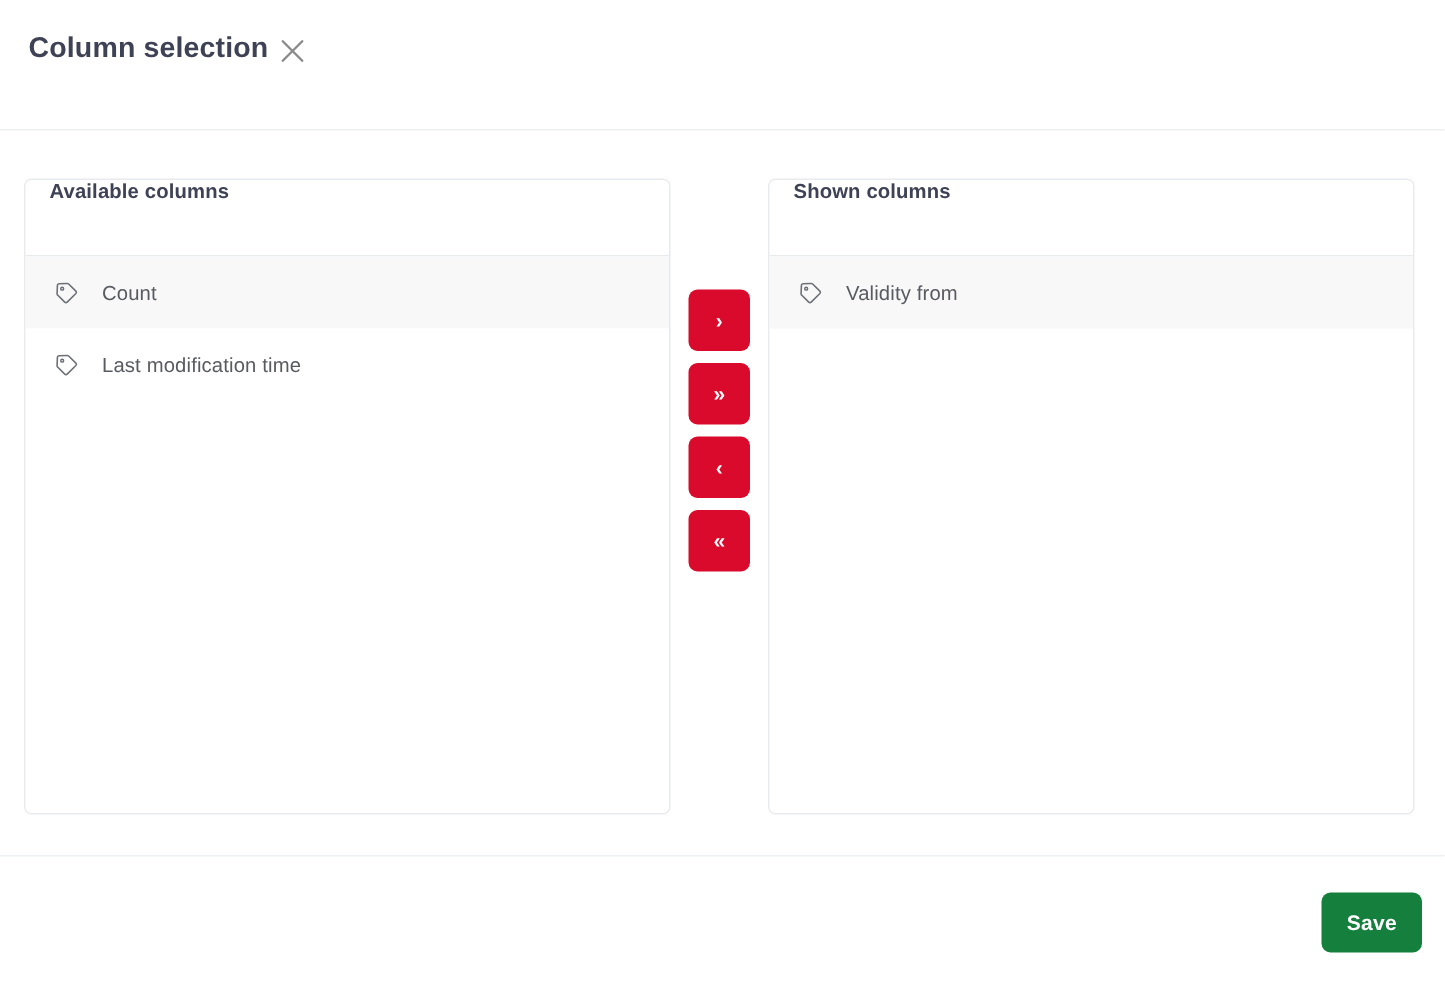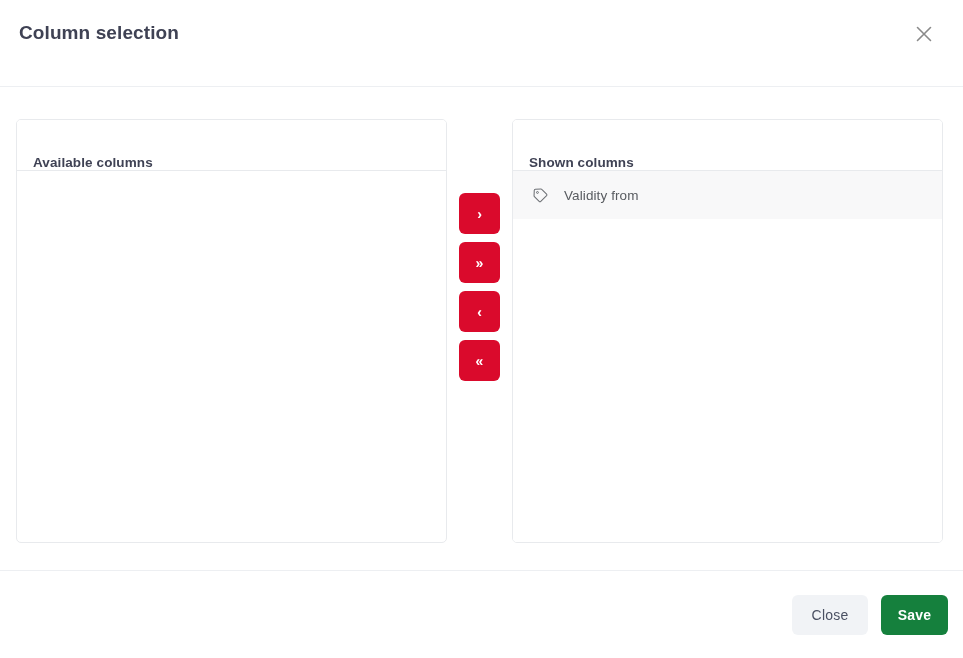--- a/index.html
+++ b/index.html
@@ -26,21 +26,20 @@
   }
 
   
   .dialog-header {
     height: 87px;
     min-height: 87px;
     box-sizing: border-box;
     border-bottom: 1px solid #edeff2;
     display: flex;
     align-items: flex-start;
-    justify-content: space-between;
     padding: 21px 20px 0 19px;
   }
   .dialog-title {
     font-size: 19px;
     font-weight: bold;
     letter-spacing: 0.1px;
     color: #3f4254;
     line-height: 24px;
     white-space: nowrap;
   }
@@ -78,21 +77,21 @@
     background: #ffffff;
     overflow: hidden;
     display: flex;
     flex-direction: column;
   }
   .panel-header {
     height: 51px;
     min-height: 51px;
     box-sizing: border-box;
     display: flex;
-    align-items: flex-end;
+    align-items: flex-start;
     padding: 0 16px;
     border-bottom: 1px solid #e8eaed;
     background: #ffffff;
   }
   .panel-header-label {
     font-size: 13.5px;
     font-weight: bold;
     color: #3f4254;
     letter-spacing: 0.1px;
   }
@@ -210,20 +209,43 @@
       </span>
     </button>
   </div>
 
   <div class="dialog-body">
 
     <div class="panel">
       <div class="panel-header">
         <span class="panel-header-label">Available columns</span>
       </div>
+      <div class="panel-list">
+
+        <div class="list-item striped">
+          <span class="tag-icon">
+            <svg class="tag-icon" viewBox="0 0 24 24" fill="none" xmlns="http://www.w3.org/2000/svg">
+              <path d="M20.6 12.2 L12.4 20.4 a1.6 1.6 0 0 1-2.3 0 L3.4 13.7 a1.6 1.6 0 0 1-.5-1.2 L3.2 4.6 a1.6 1.6 0 0 1 1.5-1.5 l7.9-.3 a1.6 1.6 0 0 1 1.2.5 l6.8 6.7 a1.6 1.6 0 0 1 0 2.2Z" stroke="#6d7075" stroke-width="1.5" stroke-linejoin="round"></path>
+              <circle cx="7.7" cy="7.7" r="1.35" stroke="#6d7075" stroke-width="1.4"></circle>
+            </svg>
+          </span>
+          <span class="list-item-label">Count</span>
+        </div>
+
+        <div class="list-item">
+          <span class="tag-icon">
+            <svg class="tag-icon" viewBox="0 0 24 24" fill="none" xmlns="http://www.w3.org/2000/svg">
+              <path d="M20.6 12.2 L12.4 20.4 a1.6 1.6 0 0 1-2.3 0 L3.4 13.7 a1.6 1.6 0 0 1-.5-1.2 L3.2 4.6 a1.6 1.6 0 0 1 1.5-1.5 l7.9-.3 a1.6 1.6 0 0 1 1.2.5 l6.8 6.7 a1.6 1.6 0 0 1 0 2.2Z" stroke="#6d7075" stroke-width="1.5" stroke-linejoin="round"></path>
+              <circle cx="7.7" cy="7.7" r="1.35" stroke="#6d7075" stroke-width="1.4"></circle>
+            </svg>
+          </span>
+          <span class="list-item-label">Last modification time</span>
+        </div>
+
+      </div>
     </div>
 
     <div class="transfer-col">
       <button class="transfer-btn">
         <span class="chev">›</span>
       </button>
       <button class="transfer-btn">
         <span class="chev">»</span>
       </button>
       <button class="transfer-btn">
@@ -251,17 +273,16 @@
         </div>
 
 
 
       </div>
     </div>
 
   </div>
 
   <div class="dialog-footer">
-    <button class="btn btn-close">Close</button>
     <button class="btn btn-save">Save</button>
   </div>
 
 </div>
 
 </body></html>

